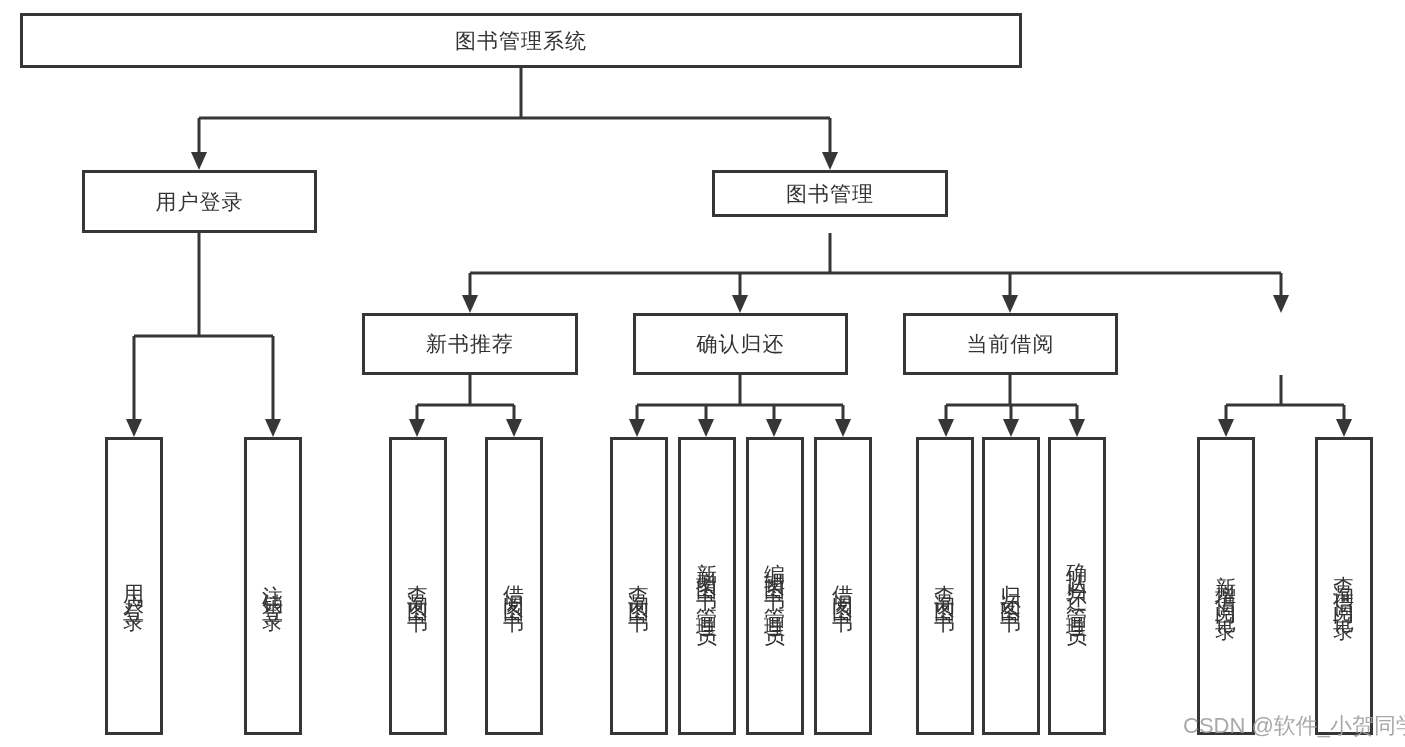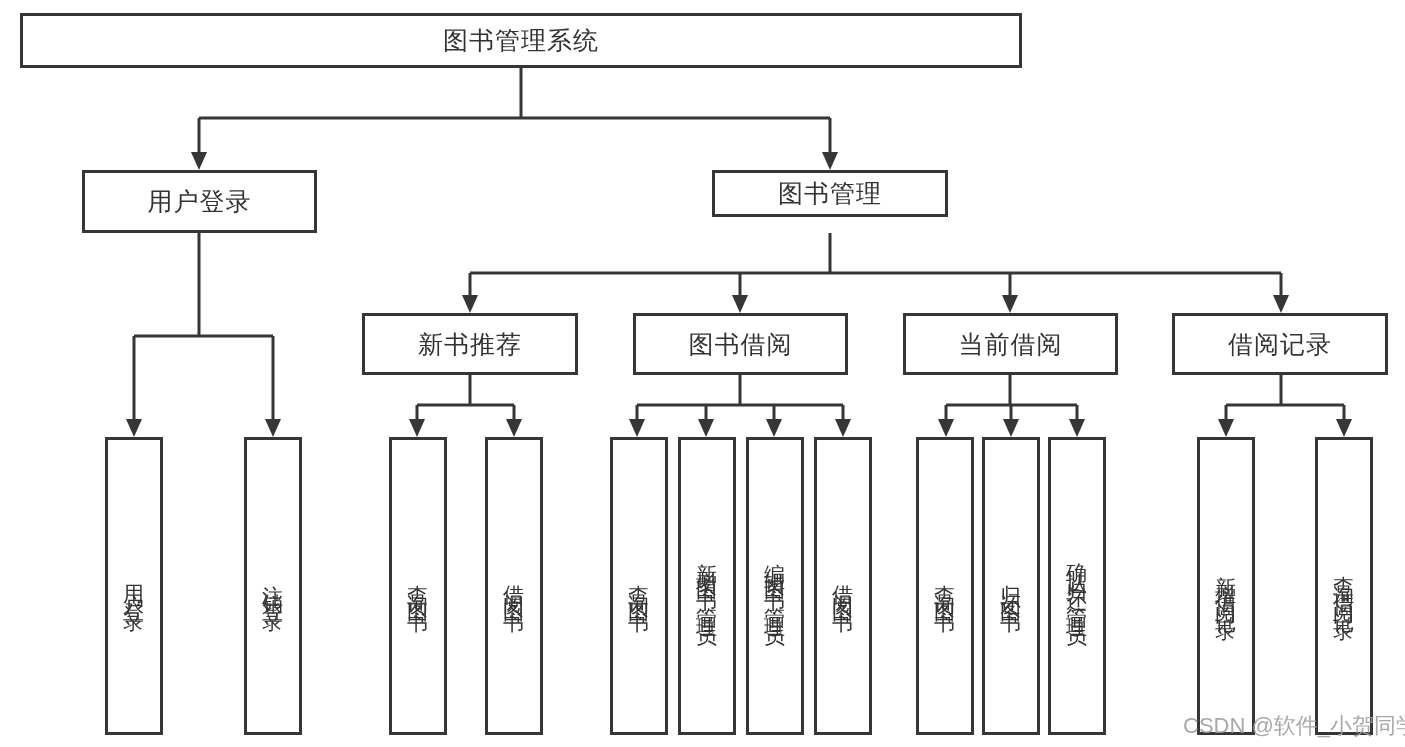--- a/index.html
+++ b/index.html
@@ -28,21 +28,21 @@
     box-sizing: border-box;
     border: 3px solid #363636;
     background: #ffffff;
     display: flex;
     align-items: center;
     justify-content: center;
     color: #333333;
     z-index: 2;
   }
   .node.h {
-    font-size: 25px;
+    font-size: 21px;
     letter-spacing: 1px;
   }
   .node.v {
     width: 58px;
     top: 437px;
     height: 298px;
   }
   .node.v .vtext {
     writing-mode: vertical-rl;
     text-orientation: mixed;
@@ -133,27 +133,24 @@
     <span>用户登录</span>
   </div>
   <div class="node h n-bookmgmt">
     <span>图书管理</span>
   </div>
 
   <div class="node h n-g1">
     <span>新书推荐</span>
   </div>
   <div class="node h n-g2">
-    <span>图书借阅</span>
+    <span>确认归还</span>
   </div>
   <div class="node h n-g3">
     <span>当前借阅</span>
-  </div>
-  <div class="node h n-g4">
-    <span>借阅记录</span>
   </div>
 
   <div class="node v l-a1">
     <span class="vtext">用户登录</span>
   </div>
   <div class="node v l-a2">
     <span class="vtext">注销登录</span>
   </div>
 
   <div class="node v l-b1">

